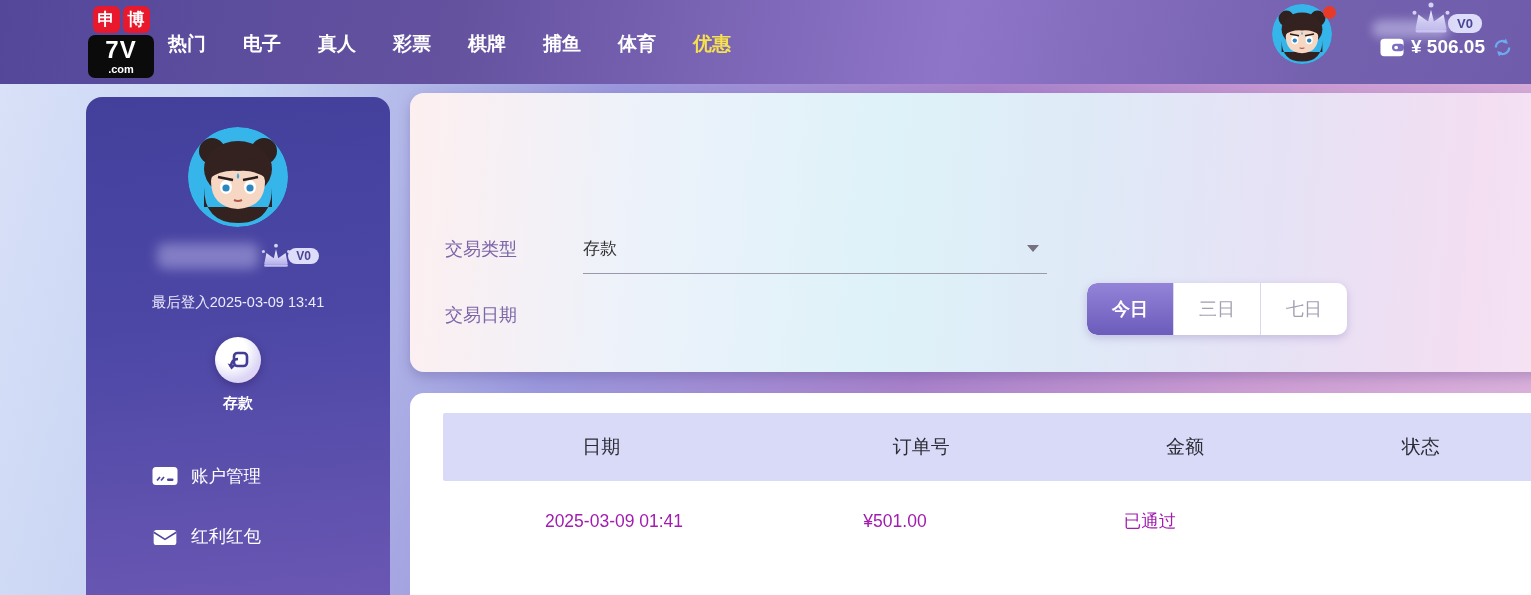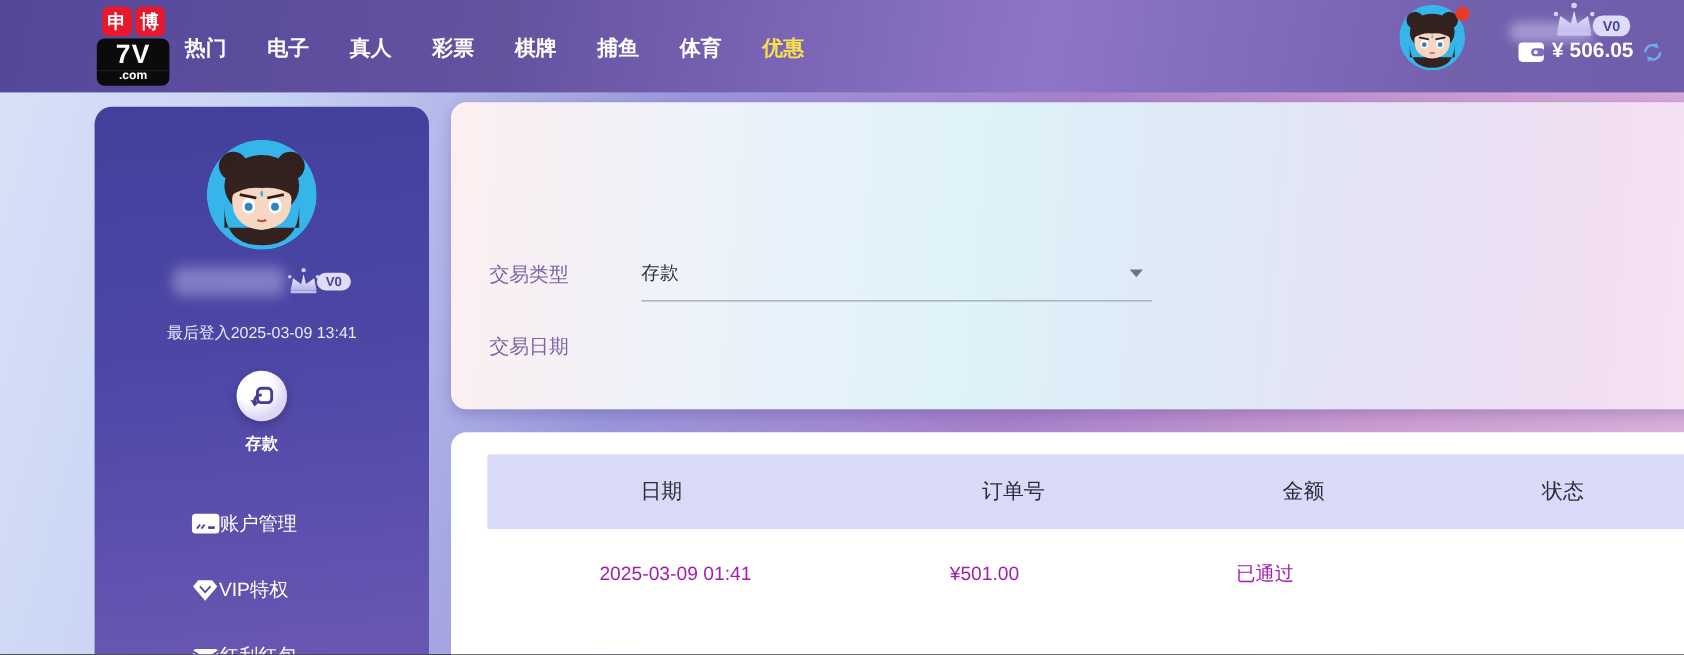--- a/index.html
+++ b/index.html
@@ -35,21 +35,21 @@
   .blur-pill-side{width:102px;height:26px;border-radius:8px;background:rgba(200,196,240,.45);filter:blur(6px);}
   .side-vip-badge{background:#dddcf9;color:#4a4596;font-weight:800;font-size:12px;padding:1px 8px;border-radius:8px;margin-left:-5px;margin-bottom:1px;}
   .last-login{position:absolute;left:0;top:196px;width:100%;text-align:center;font-size:14.5px;color:#eceafd;}
   .quick-actions{position:absolute;left:0;top:240px;width:100%;display:flex;justify-content:center;gap:38px;}
   .qa{width:62px;text-align:center;cursor:pointer;}
   .qa-circle{width:46px;height:46px;border-radius:50%;margin:0 auto;display:flex;align-items:center;justify-content:center;
     background:radial-gradient(circle at 35% 30%,#ffffff 35%,#dcd6f6 68%,#f2c9df 100%);
     box-shadow:0 3px 8px rgba(35,25,85,.4);}
   .qa-label{margin-top:11px;font-size:15px;font-weight:700;}
   .side-menu{position:absolute;left:0;top:366px;width:100%;display:flex;flex-direction:column;gap:34px;}
-  .menu-item{display:flex;align-items:center;padding-left:88px;height:26px;cursor:pointer;}
+  .menu-item{display:flex;align-items:center;gap:13px;padding-left:66px;height:26px;cursor:pointer;}
   .menu-label{font-size:17.5px;}
   
   .filter-panel{position:absolute;left:410px;top:93px;width:1145px;height:279px;border-radius:14px;
     background:linear-gradient(95deg,#fdeff0 0%,#edf2fa 20%,#def2f9 42%,#dfeaf7 58%,#e6e2f5 75%,#f3def2 92%,#f5e4f4 100%);
     box-shadow:0 5px 12px rgba(80,60,130,.28);}
   .title-row{position:absolute;left:35px;top:34px;display:flex;align-items:flex-end;}
   .page-title{font-size:34px;font-weight:800;color:#3d3470;letter-spacing:1px;}
   .page-subtitle{margin-left:10px;padding-bottom:5px;font-size:17px;color:#8d83a3;}
   .f-row{position:absolute;left:35px;width:602px;display:flex;align-items:center;}
   .f-row1{top:132px;height:48px;}
@@ -216,27 +216,20 @@
     <div class="side-menu">
       <div class="menu-item">
         <svg viewBox="0 0 26 20" width="26" height="20">
           <rect x="0.5" y="1" width="25" height="18" rx="3.5" fill="#fff"></rect>
           <path d="M5 14.5 l3 -3.5 M9 14.5 l3 -3.5" stroke="#4a45a0" stroke-width="1.7" fill="none"></path>
           <rect x="15" y="12.4" width="6.5" height="2.6" rx="1.2" fill="#4a45a0"></rect>
         </svg>
         <span class="menu-label">账户管理</span>
       </div>
       <div class="menu-item">
-        <svg viewBox="0 0 26 24" width="25" height="23">
-          <path d="M13 22 L1.5 8.5 L6.5 2.5 L19.5 2.5 L24.5 8.5 Z" fill="#fff"></path>
-          <path d="M8 8.5 L13 14 L18 8.5" fill="none" stroke="#4a45a0" stroke-width="1.7"></path>
-        </svg>
-        <span class="menu-label">VIP特权</span>
-      </div>
-      <div class="menu-item">
         <svg viewBox="0 0 26 18" width="26" height="17">
           <rect x="1" y="2" width="24" height="16" rx="3" fill="#fff"></rect>
           <path d="M1 4.5 L13 12 L25 4.5" fill="none" stroke="#4a45a0" stroke-width="1.7"></path>
         </svg>
         <span class="menu-label">红利红包</span>
       </div>
     </div>
   </aside>
 
   <section class="filter-panel">
@@ -246,20 +239,25 @@
       <div class="f-field f-field1">
         <span class="f-value">存款</span>
         <span class="caret-down"></span>
       </div>
     </div>
 
     <div class="f-row f-row2">
       <span class="f-label">交易日期</span>
     </div>
 
+    <div class="range-group">
+      <div class="range-btn active">今日</div>
+      <div class="range-btn">三日</div>
+      <div class="range-btn">七日</div>
+    </div>
   </section>
 
   <section class="table-panel">
     <div class="thead">
       <span class="th c1">日期</span>
       <span class="th c2">订单号</span>
       <span class="th c3">金额</span>
       <span class="th c4">状态</span>
     </div>
     <div class="trow">

